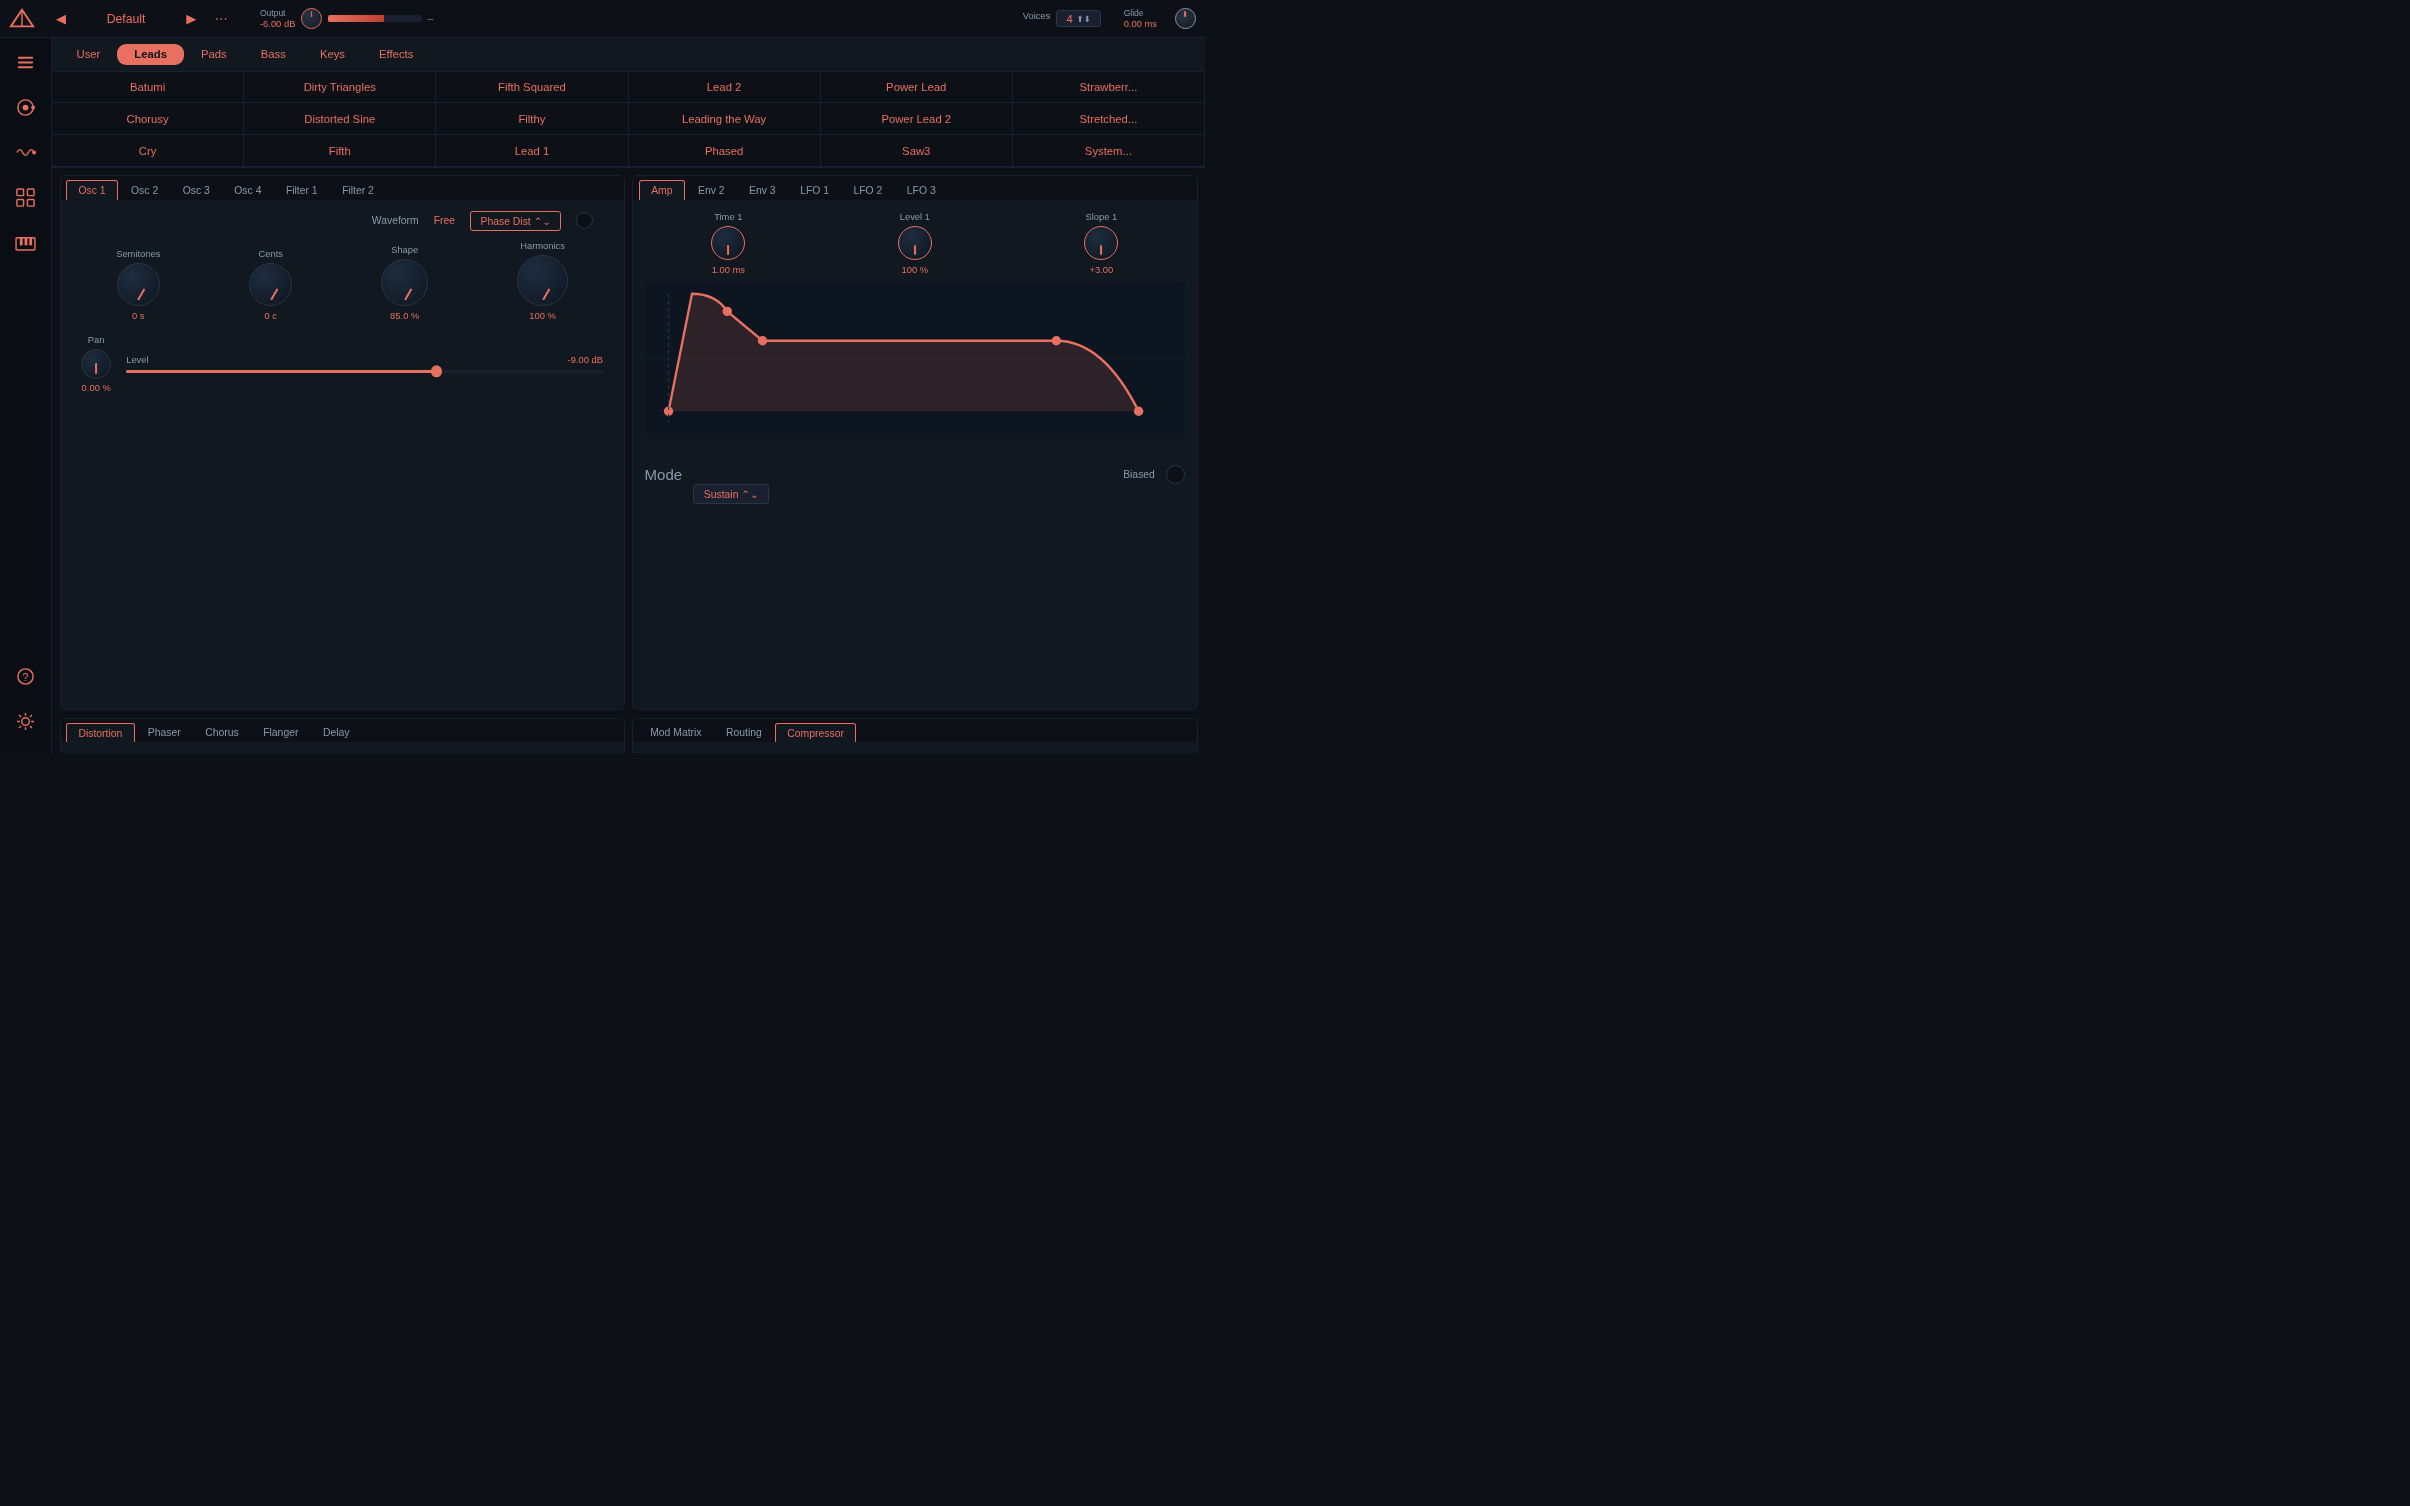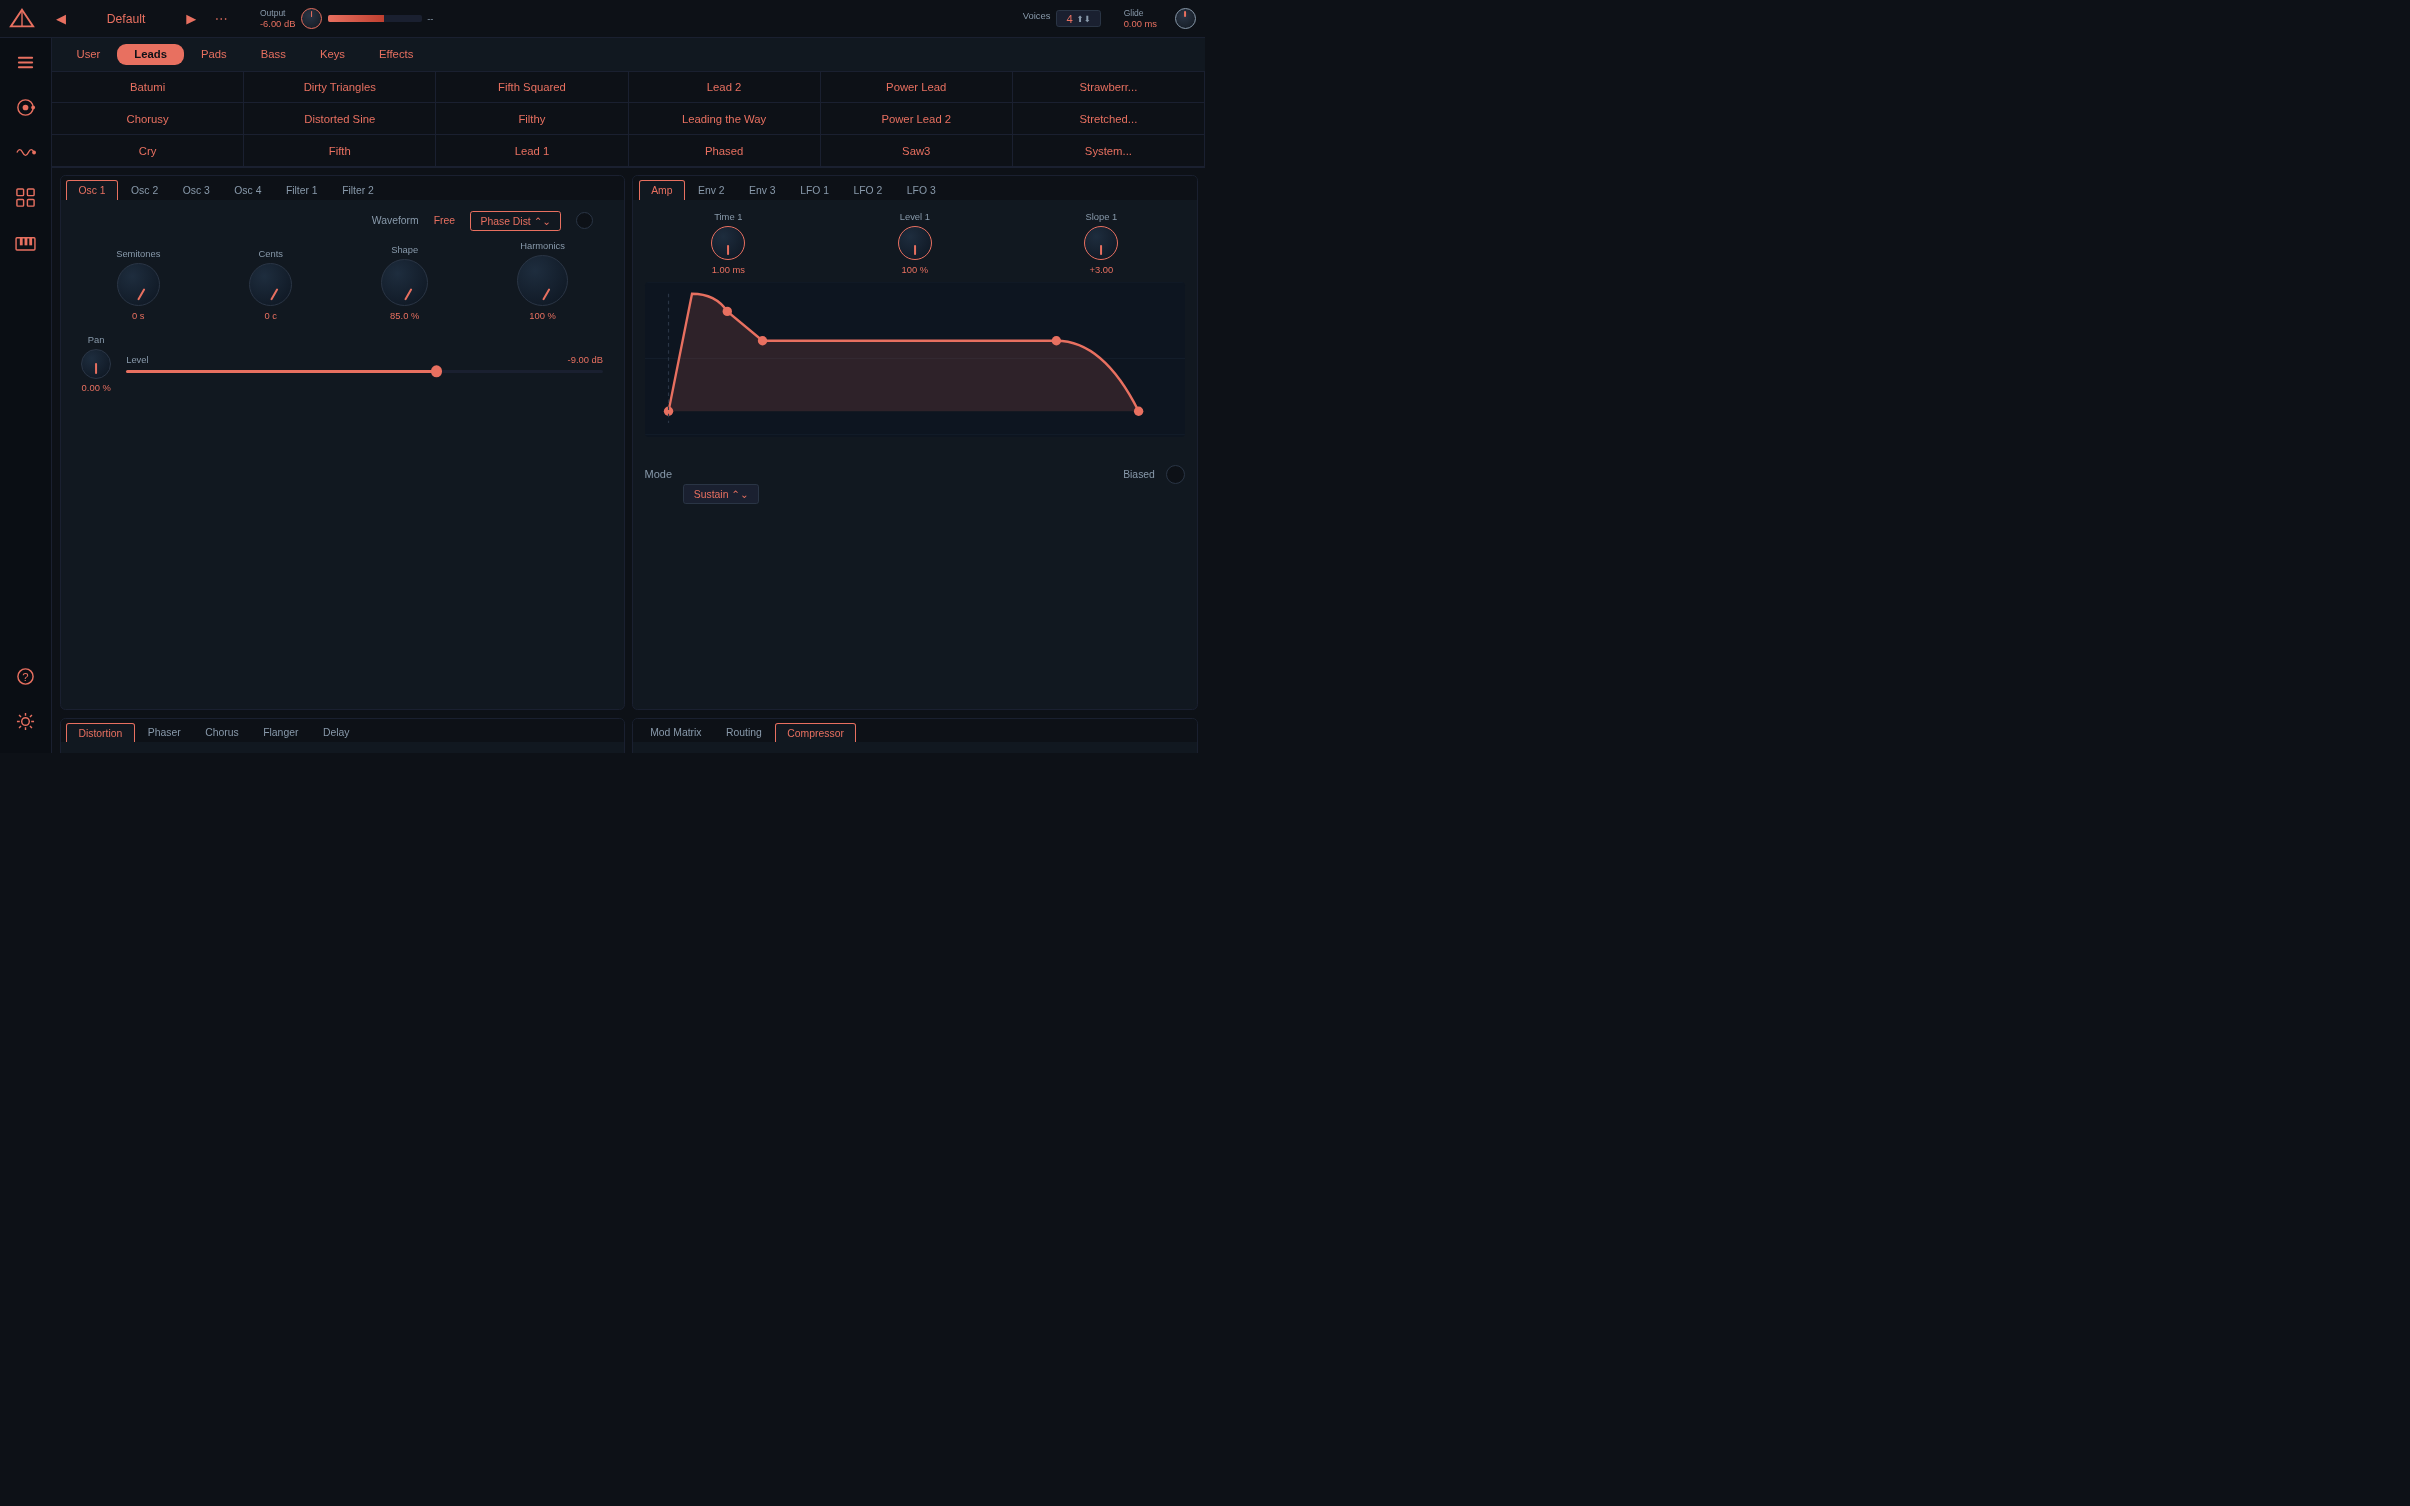--- a/index.html
+++ b/index.html
@@ -381,21 +381,21 @@
       border-radius: 3.8px;
       height: 113px;
       position: relative;
       overflow: hidden;
     }
     .env-mode-row {
       display: flex;
       align-items: center;
       gap: 11.3px;
     }
-    .mode-label { color: #8899aa; font-size: 11px; }
+    .mode-label { color: #8899aa; font-size: 15px; }
     .dropdown-btn {
       background: #1a2030;
       border: 0.9px solid #2a3545;
       color: #e87060;
       padding: 2.8px 9.4px;
       border-radius: 2.8px;
       font-size: 10.4px;
       cursor: pointer;
       margin-top: 40px;
     }

